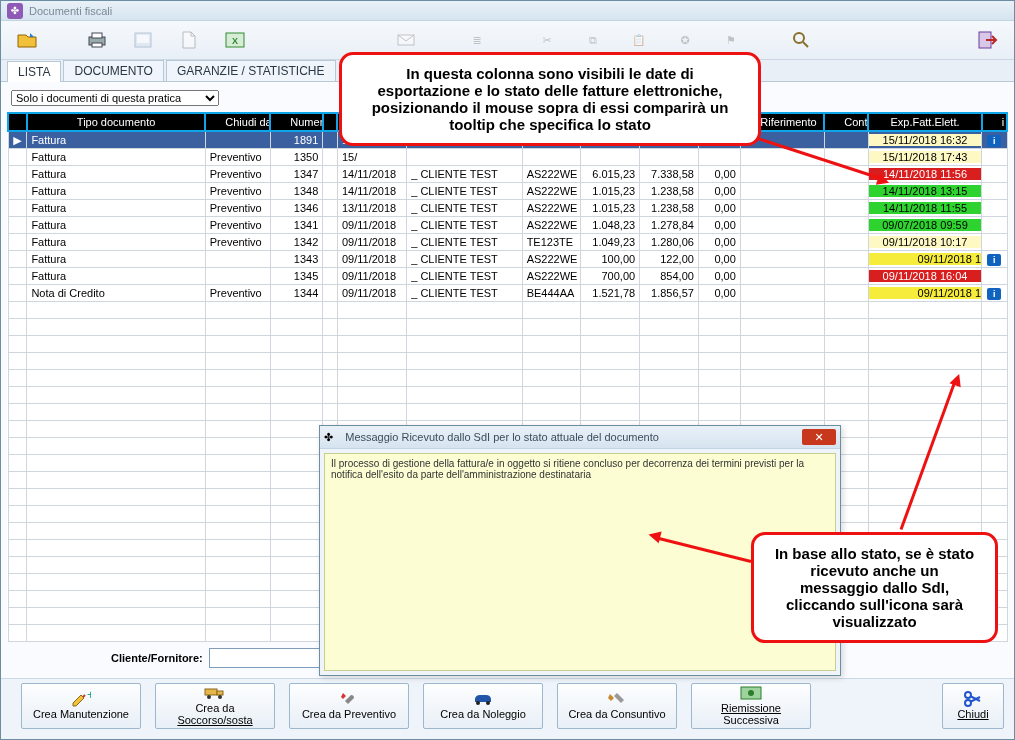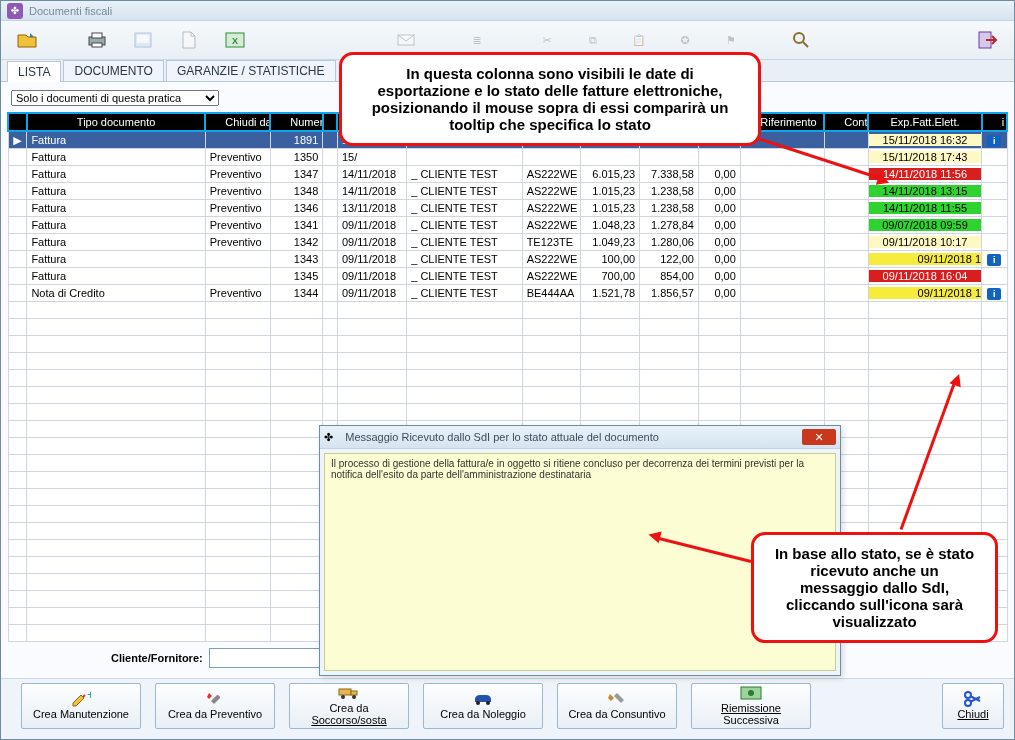--- a/index.html
+++ b/index.html
@@ -987,37 +987,37 @@
         <svg width="20" height="16">
             <path d="M2 12l8-8 3 3-8 8H2z" fill="#f2c13c" stroke="#8a6a1b"></path>
             <path d="M14 4l-2 2" stroke="#c33" stroke-width="2"></path>
             <text x="16" y="8" font-size="12" fill="#2a8">+</text>
           </svg>
       </span>
       <span class="lbl"><span>Crea Manutenzione</span></span>
     </div>
     <div class="bb">
       <span class="ic">
-        <svg width="20" height="16">
-            <path d="M4 2l3 3-3 3-2-2z" fill="#d33"></path>
-            <path d="M12 4a3 3 0 013 3l-6 6-3-3z" fill="#888"></path>
-          </svg>
-      </span>
-      <span class="lbl"><span>Crea da Preventivo</span></span>
-    </div>
-    <div class="bb">
-      <span class="ic">
         <svg width="22" height="14">
             <rect x="1" y="3" width="12" height="6" fill="#e6b64a" stroke="#8a6a1b"></rect>
             <rect x="13" y="5" width="6" height="4" fill="#e6b64a" stroke="#8a6a1b"></rect>
             <circle cx="5" cy="11" r="2" fill="#333"></circle>
             <circle cx="16" cy="11" r="2" fill="#333"></circle>
           </svg>
       </span>
       <span class="lbl"><span>Crea da</span><br><span class="ul">Soccorso/sosta</span></span>
+    </div>
+    <div class="bb">
+      <span class="ic">
+        <svg width="20" height="16">
+            <path d="M4 2l3 3-3 3-2-2z" fill="#d33"></path>
+            <path d="M12 4a3 3 0 013 3l-6 6-3-3z" fill="#888"></path>
+          </svg>
+      </span>
+      <span class="lbl"><span>Crea da Preventivo</span></span>
     </div>
     <div class="bb">
       <span class="ic">
         <svg width="22" height="12">
             <path d="M3 6c0-2 2-4 5-4h6c3 0 5 2 5 4v3H3z" fill="#2255aa"></path>
             <circle cx="6" cy="10" r="2" fill="#222"></circle>
             <circle cx="16" cy="10" r="2" fill="#222"></circle>
           </svg>
       </span>
       <span class="lbl"><span>Crea da Noleggio</span></span>

